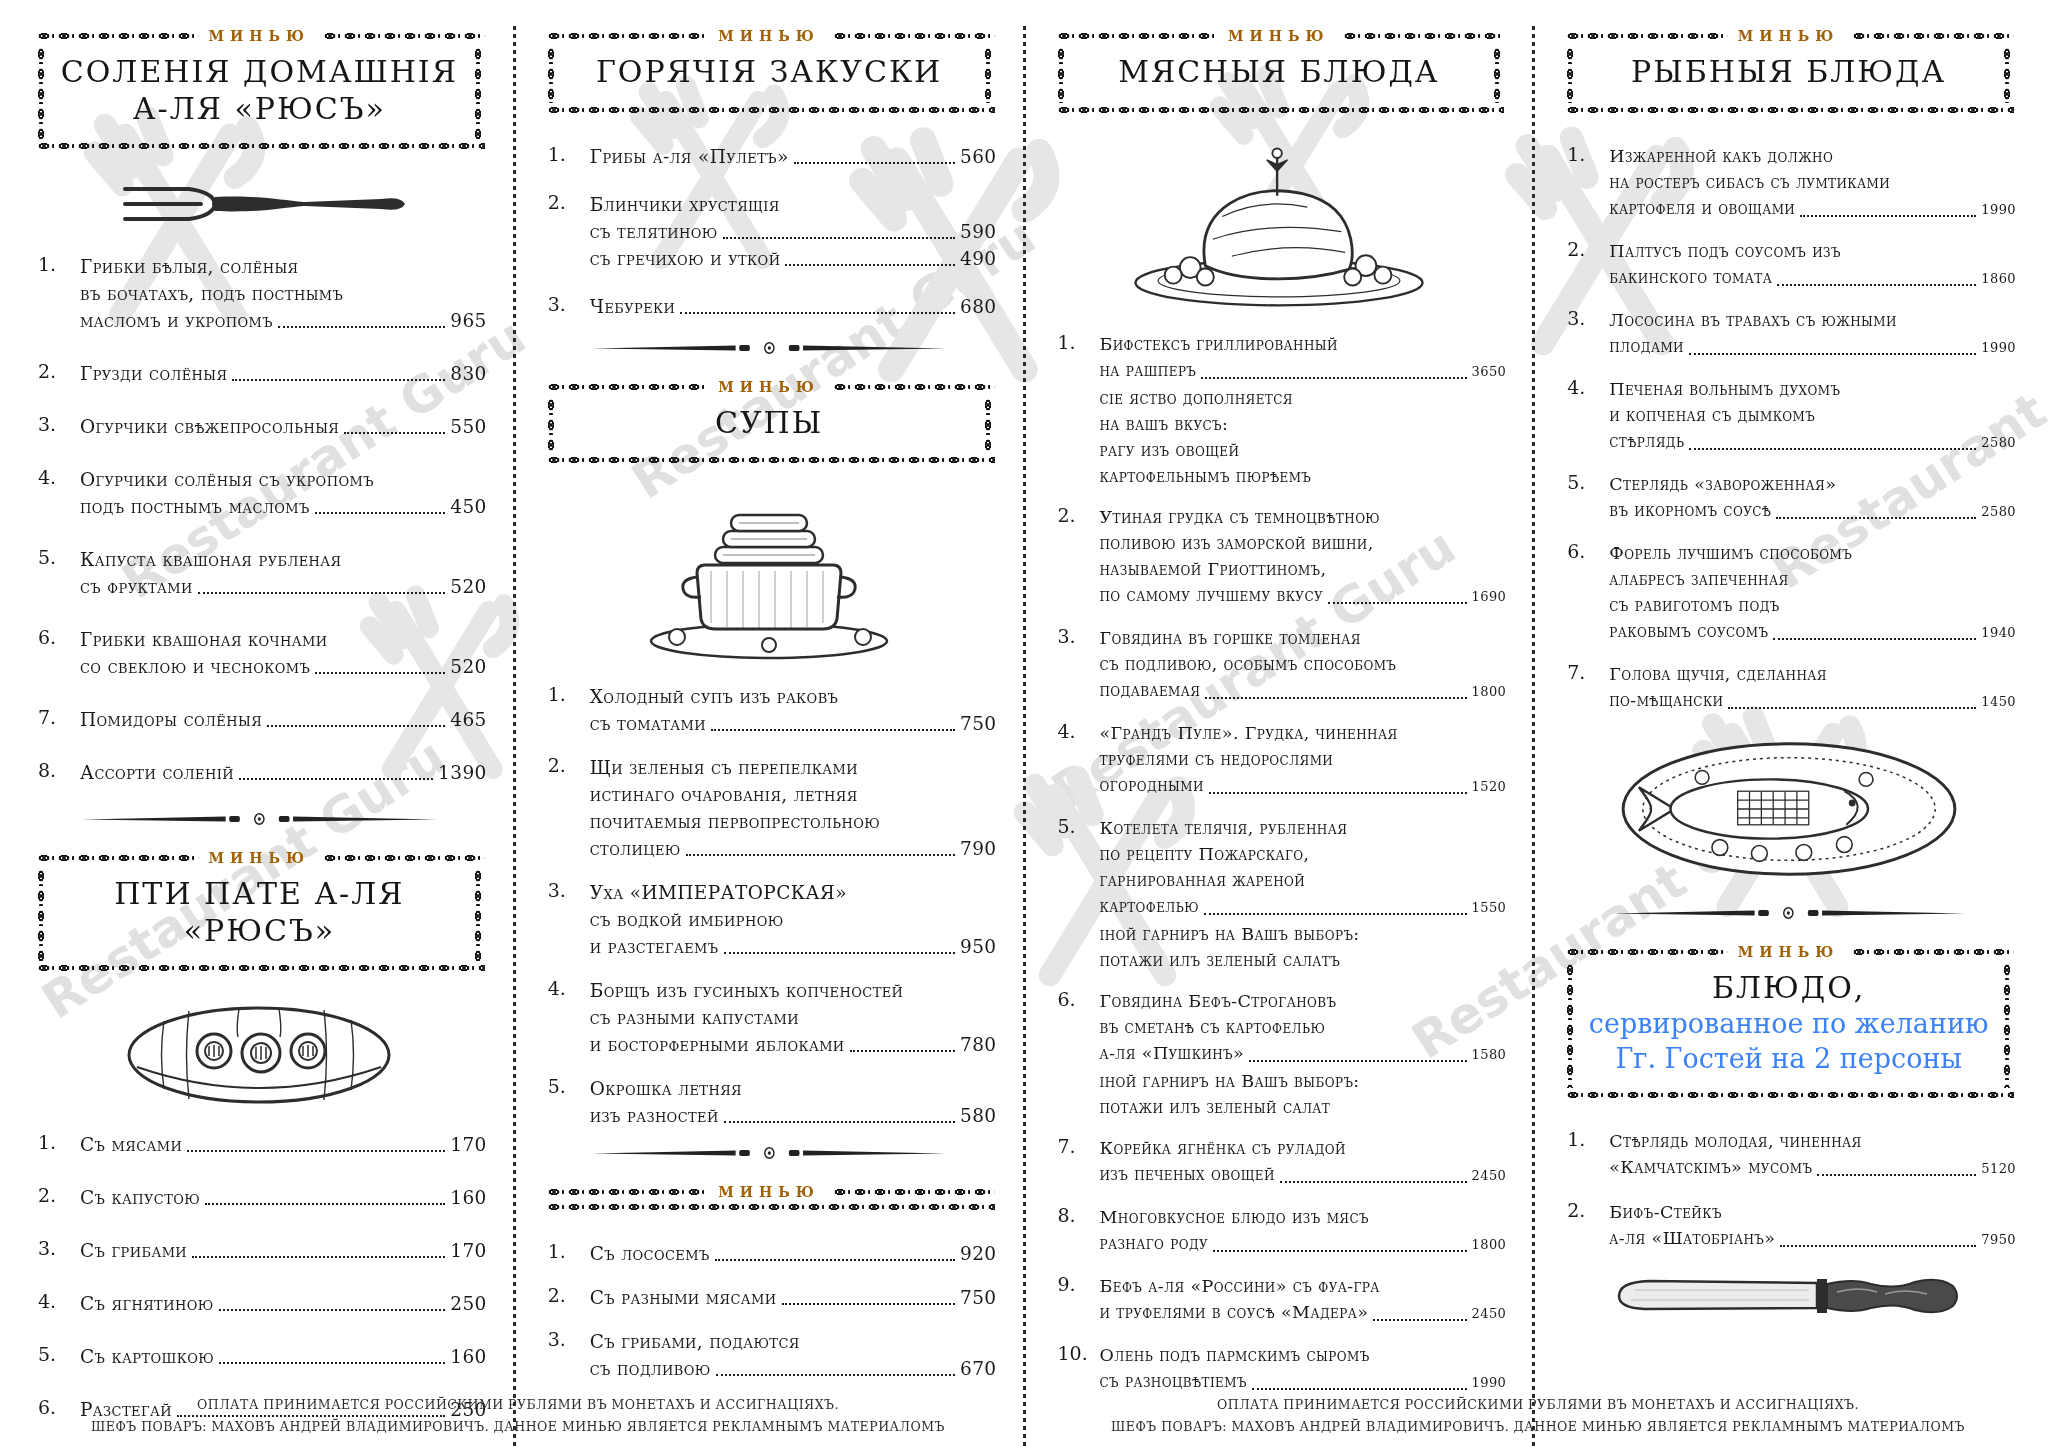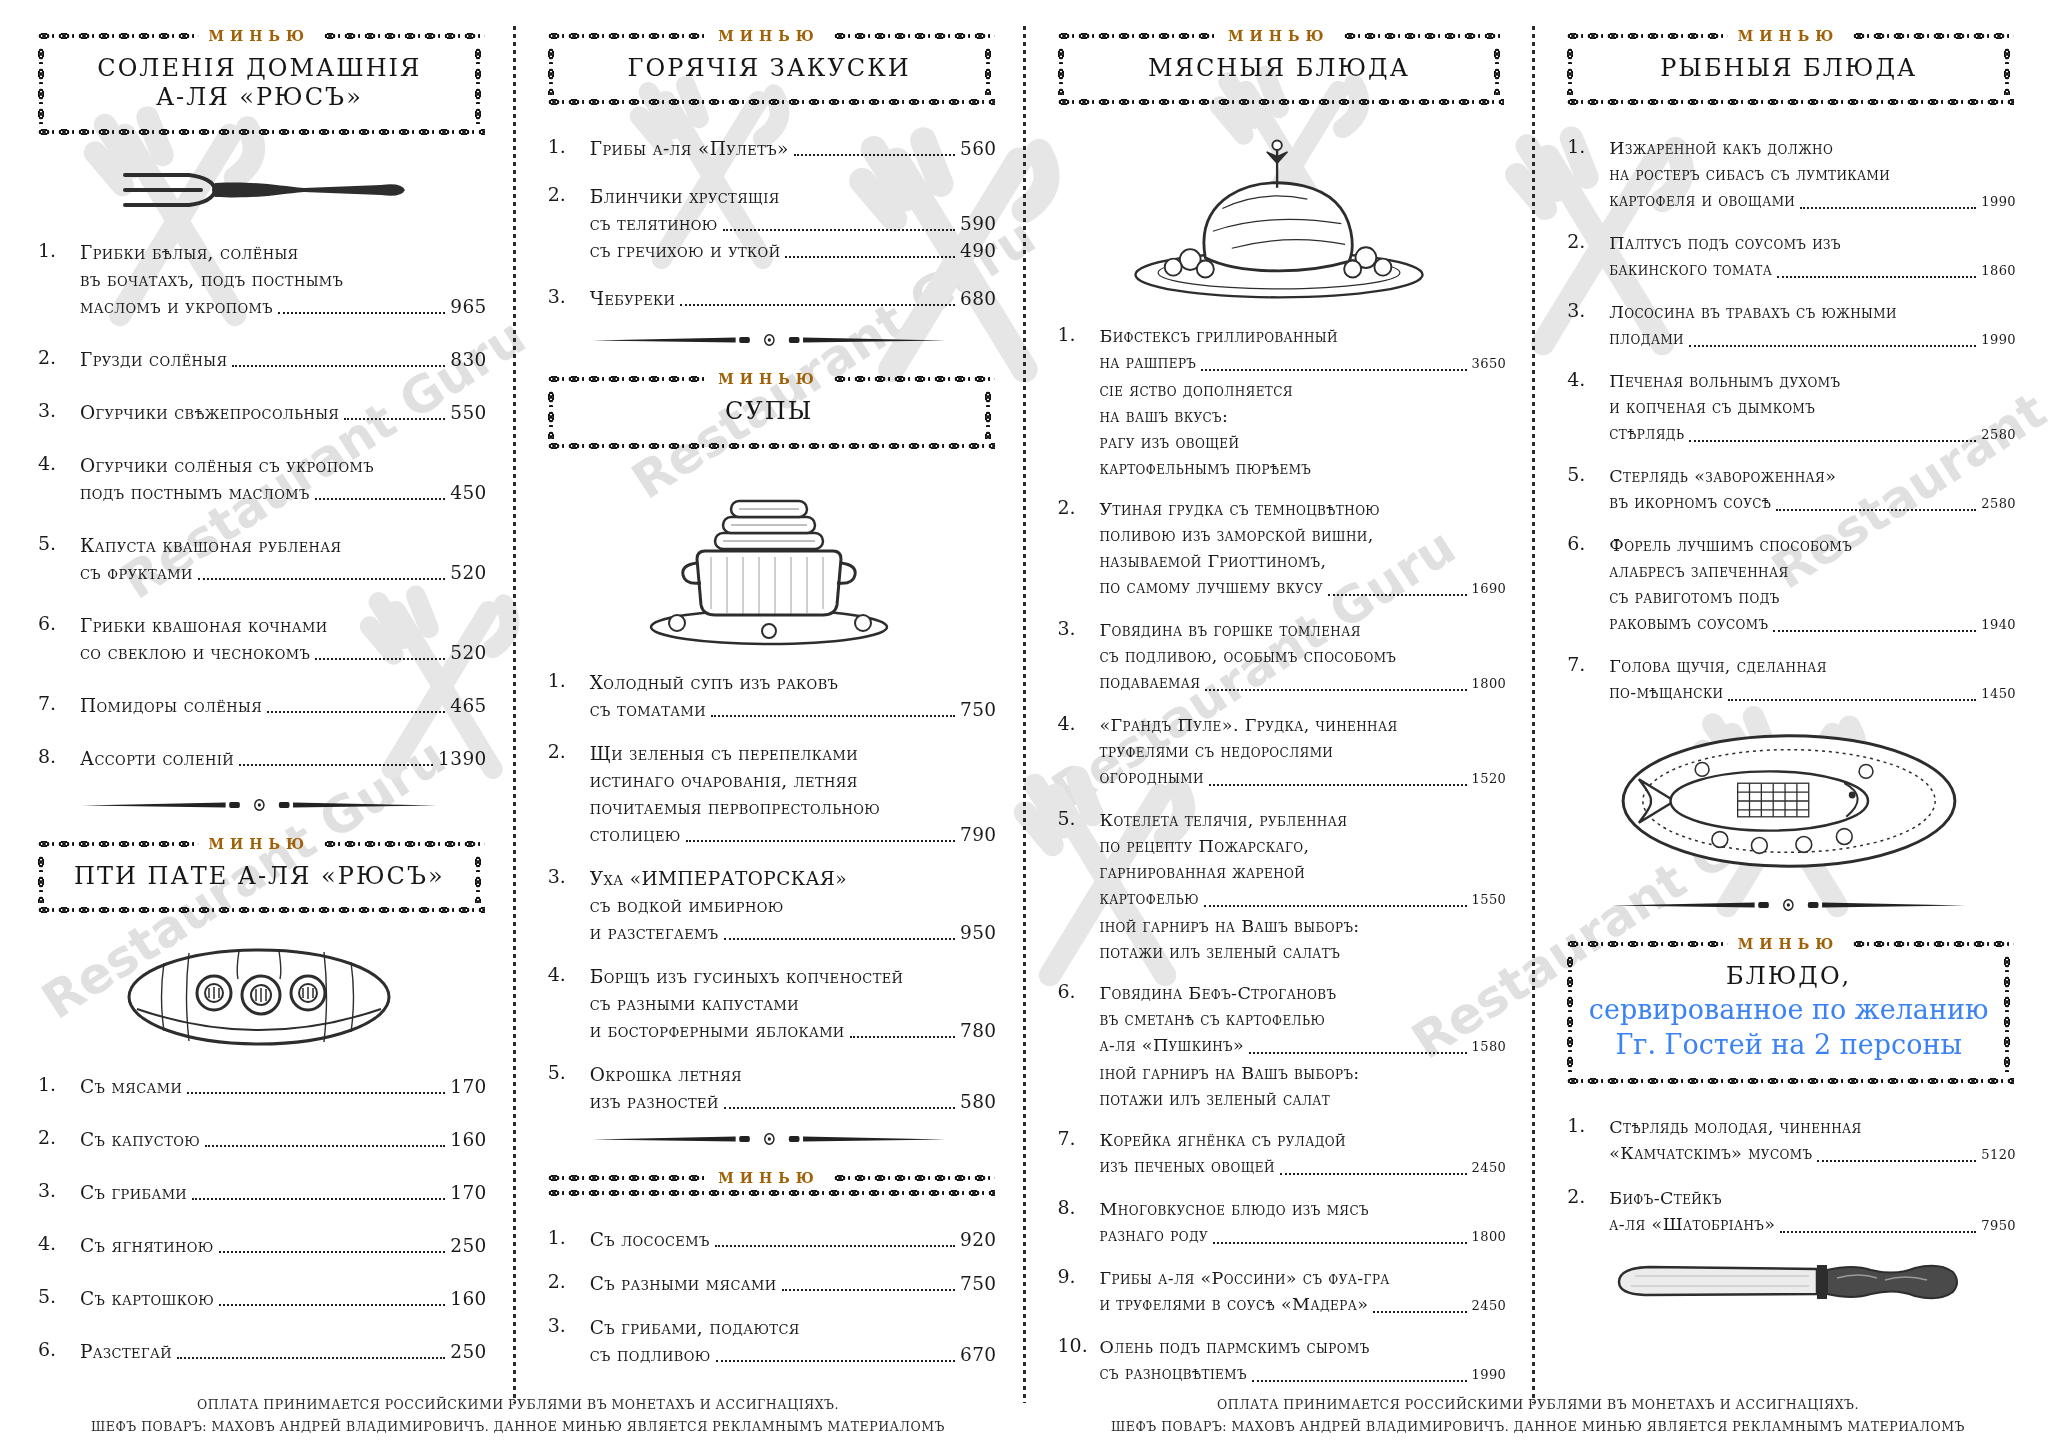--- a/index.html
+++ b/index.html
@@ -41,21 +41,21 @@
   .orno-side{
     width:14px;
     background-image:
       radial-gradient(circle 1.7px at 7px 10px,#141414 90%,transparent 100%),
       radial-gradient(2.4px 4.6px at 7px 10px,#ffffff 60%,transparent 68%),
       radial-gradient(4.9px 8.6px at 7px 10px,#141414 60%,transparent 66%),
       radial-gradient(circle 2.4px at 7px 20px,#141414 85%,transparent 100%);
     background-size:14px 20px;background-repeat:repeat-y;background-position:center top;
   }
   .orno-title-wrap{flex:1;text-align:center;padding:10px 4px 12px 4px;}
-  .orno-title-main{font-size:24px;line-height:1.22;letter-spacing:2px;color:#161616;}
+  .orno-title-main{font-size:30px;line-height:1.22;letter-spacing:2px;color:#161616;}
   .orno-title-sub{font-size:27px;line-height:1.3;color:#3b82f6;}
   
   .items{padding:2px 0 0 6px;}
   .item{display:flex;margin-bottom:17px;}
   .col-0 .item{margin-bottom:26px;}
   .col-1 .sec-0 .item{margin-bottom:21px;}
   .item .num{width:42px;flex:none;font-size:19px;color:#1a1a1a;}
   .item-lines{flex:1;min-width:0;}
   .line{display:flex;align-items:baseline;font-variant:small-caps;
     font-size:18.5px;line-height:27px;letter-spacing:0.4px;color:#1a1a1a;}
@@ -816,21 +816,21 @@
                 <span class="t">разнаго роду</span>
                 <span class="dots"></span>
                 <span class="price">1800</span>
               </div>
             </div>
           </div>
           <div class="item">
             <span class="num">9.</span>
             <div class="item-lines">
               <div class="line">
-                <span class="t">Грибы а-ля «Россини» съ фуа-гра</span>
+                <span class="t">Бефъ а-ля «Россини» съ фуа-гра</span>
               </div>
               <div class="line">
                 <span class="t">и труфелями в соусѣ «Мадера»</span>
                 <span class="dots"></span>
                 <span class="price">2450</span>
               </div>
             </div>
           </div>
           <div class="item">
             <span class="num">10.</span>

